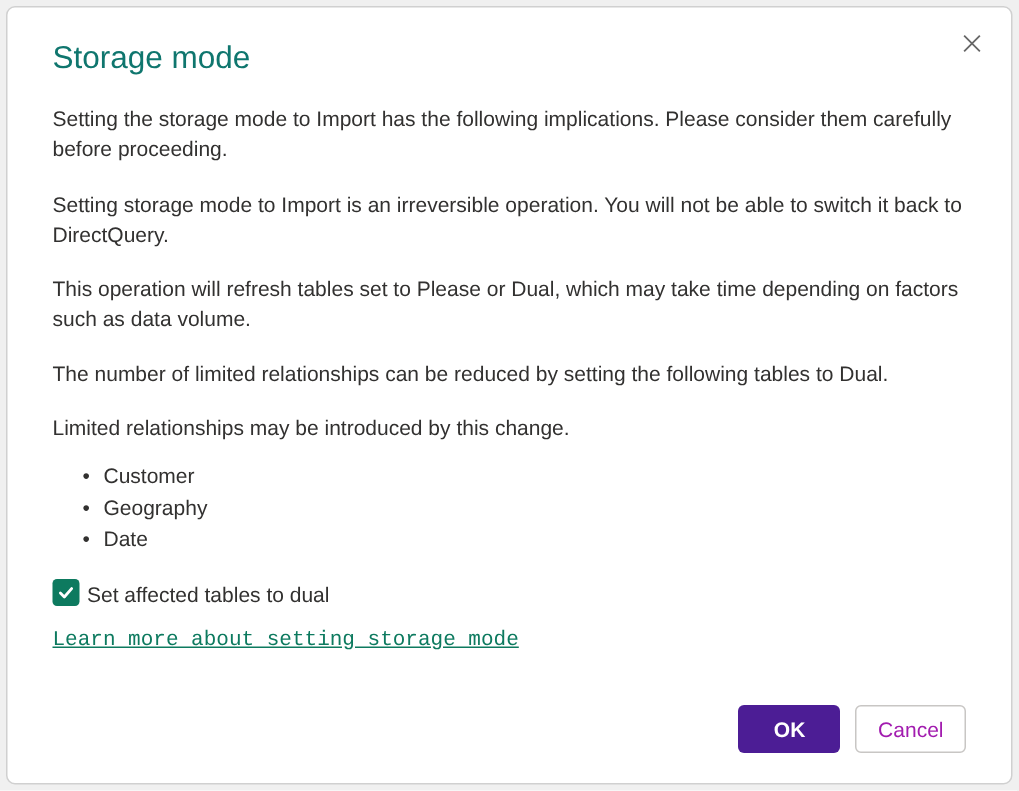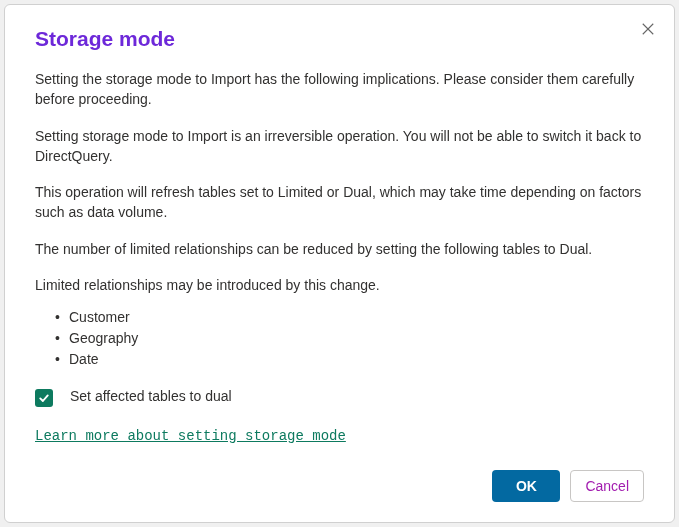--- a/index.html
+++ b/index.html
@@ -38,22 +38,22 @@
       display: flex;
       align-items: center;
       justify-content: center;
     }
     .close-btn svg {
       width: 14px;
       height: 14px;
     }
     .dialog-title {
       font-size: 21px;
-      font-weight: 700;
-      color: #6d28d9;
+      font-weight: 400;
+      color: #0f766e;
       margin-bottom: 18px;
     }
     .dialog-body {
       flex: 1;
       color: #323130;
       font-size: 14px;
       line-height: 1.45;
     }
     .dialog-body p {
       margin-bottom: 16px;
@@ -70,23 +70,23 @@
       line-height: 1.5;
     }
     .dual-list li::before {
       content: "•";
       position: absolute;
       left: 0;
       color: #323130;
     }
     .checkbox-row {
       display: flex;
-      align-items: flex-end;
-      gap: 17px;
-      margin-bottom: 18px;
+      align-items: flex-start;
+      gap: 5px;
+      margin-bottom: 8px;
     }
     .checkbox {
       width: 18px;
       height: 18px;
       background: #0d7a5f;
       border-radius: 3px;
       display: flex;
       align-items: center;
       justify-content: center;
       cursor: pointer;
@@ -114,21 +114,21 @@
       min-width: 68px;
       height: 32px;
       border-radius: 4px;
       font-size: 14px;
       cursor: pointer;
       border: 1px solid transparent;
       font-family: inherit;
       padding: 0 14px;
     }
     .btn-primary {
-      background: #0369a1;
+      background: #4c1d95;
       color: #fff;
       font-weight: 600;
       margin-left: 48px;
     }
     .btn-secondary {
       background: #fff;
       color: #a21caf;
       border: 1px solid #c8c6c4;
     }
   </style>
@@ -142,21 +142,21 @@
       <line x1="2" y1="2" x2="14" y2="14"></line>
       <line x1="14" y1="2" x2="2" y2="14"></line>
     </svg>
   </div>
 
   <h1 class="dialog-title">Storage mode</h1>
 
   <div class="dialog-body">
     <p>Setting the storage mode to Import has the following implications. Please consider them carefully before proceeding.</p>
     <p>Setting storage mode to Import is an irreversible operation.  You will not be able to switch it back to DirectQuery.</p>
-    <p>This operation will refresh tables set to Limited or Dual, which may take time depending on factors such as data volume.</p>
+    <p>This operation will refresh tables set to Please or Dual, which may take time depending on factors such as data volume.</p>
     <p>The number of limited relationships can be reduced by setting the following tables to Dual.</p>
     <p>Limited relationships may be introduced by this change.</p>
 
     <ul class="dual-list">
       <li>Customer</li>
       <li>Geography</li>
       <li>Date</li>
     </ul>
 
     <div class="checkbox-row">

